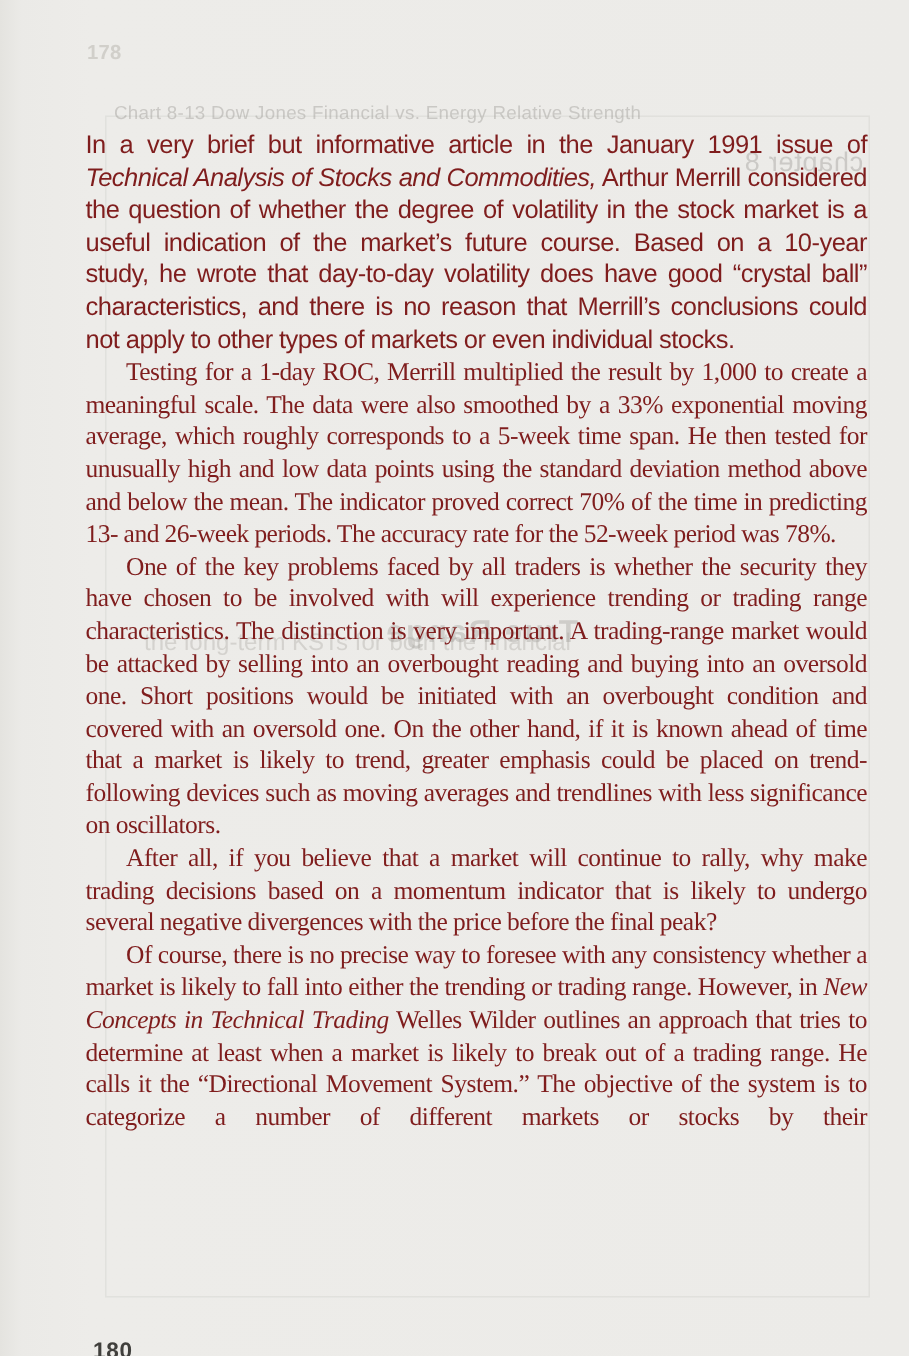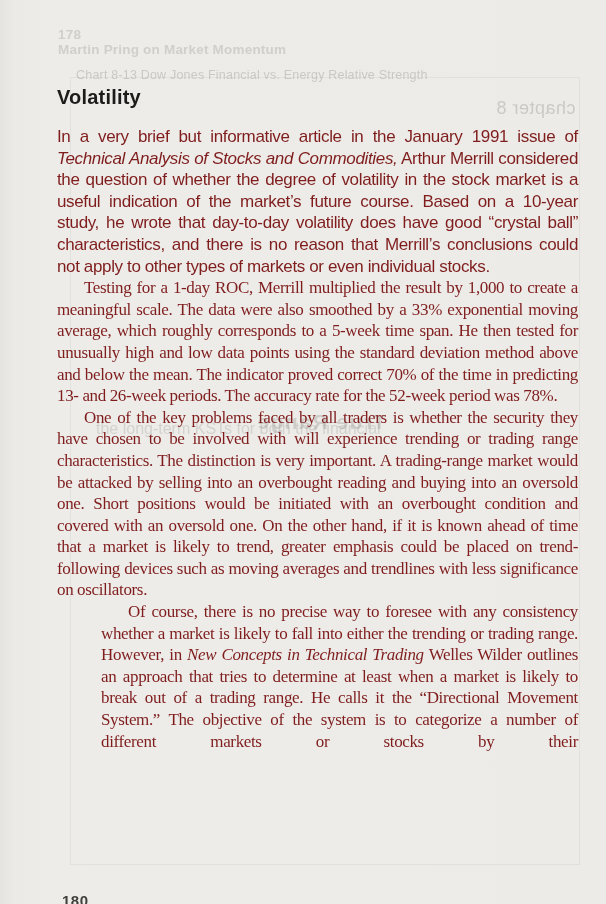--- a/index.html
+++ b/index.html
@@ -28,45 +28,44 @@
   .content{position:absolute;left:57px;top:86px;width:521px;z-index:2;}
   h1{
     font-size:20px;font-weight:bold;color:#1d1c1a;
     margin:0 0 17px 0;letter-spacing:0.2px;
   }
   #paragraphs p{
     margin:0;font-size:17px;line-height:21.6px;color:#7f1d1d;
     text-align:justify;letter-spacing:-0.35px;word-spacing:-0.1px;
   }
   #paragraphs p.indent{text-indent:27px;font-family:Liberation Serif, serif;}
-  #paragraphs p.justify-last{text-align-last:justify;margin-left:44px;}
+  #paragraphs p.justify-last{text-align-last:justify;}
   .it{font-style:italic;}
   
   .footer{
     position:absolute;left:62px;top:892px;z-index:2;
     font-size:15px;font-weight:bold;color:#403f3c;letter-spacing:0.5px;
   }
 </style>
 </head>
 <body>
 
 <div class="header">
   <span>178</span>
-  <span>Martin Pring on Market Momentum</span>
 </div>
 
 <div class="ghost g-box"></div>
 <div class="ghost g-caption">Chart 8-13   Dow Jones Financial vs. Energy Relative Strength</div>
 <div class="ghost g-chapter">chapter 8</div>
 <div class="ghost g-range">True Range</div>
 <div class="ghost g-line">the long-term KSTs for both the financial</div>
 
 <div class="content">
-  <h1>Volatility</h1>
   <div id="paragraphs">
       <p><span>In a very brief but informative article in the January 1991 issue of </span><span class="it">Technical Analysis of Stocks and Commodities,</span><span> Arthur Merrill considered the question of whether the degree of volatility in the stock market is a useful indication of the market’s future course. Based on a 10-year study, he wrote that day-to-day volatility does have good “crystal ball” characteristics, and there is no reason that Merrill’s conclusions could not apply to other types of markets or even individual stocks.</span></p>
       <p class="indent"><span>Testing for a 1-day ROC, Merrill multiplied the result by 1,000 to create a meaningful scale. The data were also smoothed by a 33% exponential moving average, which roughly corresponds to a 5-week time span. He then tested for unusually high and low data points using the standard deviation method above and below the mean. The indicator proved correct 70% of the time in predicting 13- and 26-week periods. The accuracy rate for the 52-week period was 78%.</span></p>
       <p class="indent"><span>One of the key problems faced by all traders is whether the security they have chosen to be involved with will experience trending or trading range characteristics. The distinction is very important. A trading-range market would be attacked by selling into an overbought reading and buying into an oversold one. Short positions would be initiated with an overbought condition and covered with an oversold one. On the other hand, if it is known ahead of time that a market is likely to trend, greater emphasis could be placed on trend-following devices such as moving averages and trendlines with less significance on oscillators.</span></p>
+      <p class="indent"><span>After all, if you believe that a market will continue to rally, why make trading decisions based on a momentum indicator that is likely to undergo several negative divergences with the price before the final peak?</span></p>
       <p class="indent justify-last"><span>Of course, there is no precise way to foresee with any consistency whether a market is likely to fall into either the trending or trading range. However, in </span><span class="it">New Concepts in Technical Trading</span><span> Welles Wilder outlines an approach that tries to determine at least when a market is likely to break out of a trading range. He calls it the “Directional Movement System.” The objective of the system is to categorize a number of different markets or stocks by their</span></p>
     </div>
 </div>
 
 <div class="footer">180</div>
 
 </body></html>

